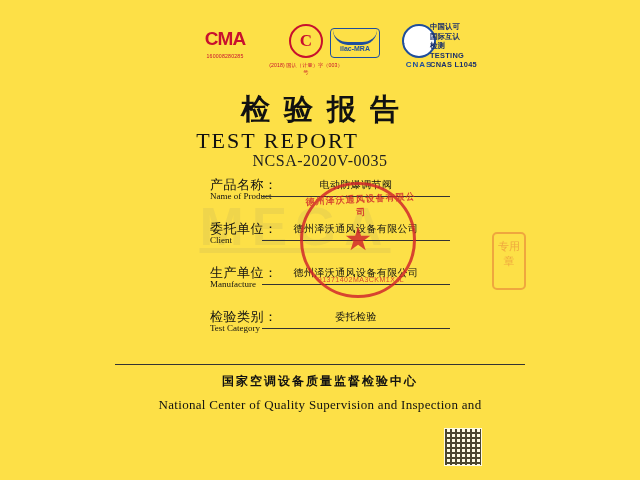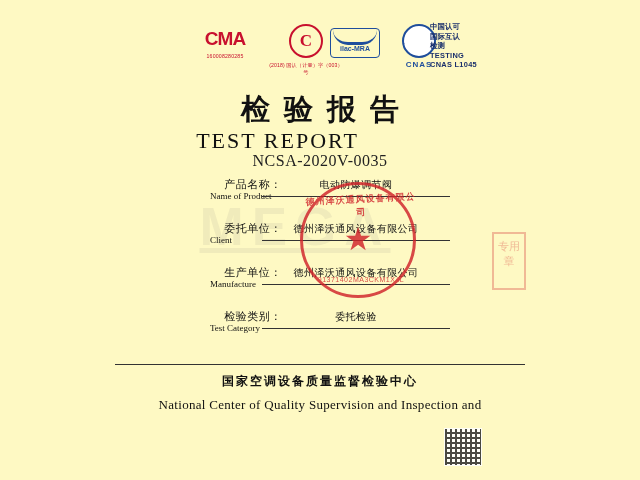--- a/index.html
+++ b/index.html
@@ -11,21 +11,21 @@
     width: 640px;
     height: 480px;
     font-family: "Liberation Serif", serif;
     color: #1a1a1a;
     overflow: hidden;
   }
   .page {
     position: relative;
     width: 640px;
     height: 480px;
-    background: #fef9c3;
+    background: #fde047;
   }
 
   
   .marks {
     position: absolute;
     top: 10px;
     left: 0;
     width: 640px;
     height: 72px;
   }
@@ -236,25 +236,24 @@
     height: 44px;
   }
   .field-label {
     position: absolute;
     left: 210px;
     top: 0;
     width: 86px;
   }
   .field-label .cn {
     font-family: "Liberation Serif", serif;
-    font-size: 11px;
+    font-size: 13px;
     color: #111111;
     letter-spacing: 0.5px;
     line-height: 13px;
-    text-align: center;
   }
   .field-label .en {
     font-family: "Liberation Serif", serif;
     font-size: 9px;
     color: #111111;
     line-height: 11px;
   }
   .field-value {
     position: absolute;
     left: 262px;
@@ -324,21 +323,21 @@
   }
 
   
   .seal-side {
     position: absolute;
     left: 492px;
     top: 232px;
     width: 34px;
     height: 58px;
     border: 2px solid rgba(208, 35, 42, 0.30);
-    border-radius: 0;
+    border-radius: 5px;
     font-family: "Liberation Serif", serif;
     font-size: 11px;
     color: rgba(208, 35, 42, 0.30);
     text-align: center;
     line-height: 15px;
     padding-top: 5px;
     box-sizing: border-box;
     pointer-events: none;
   }
 

